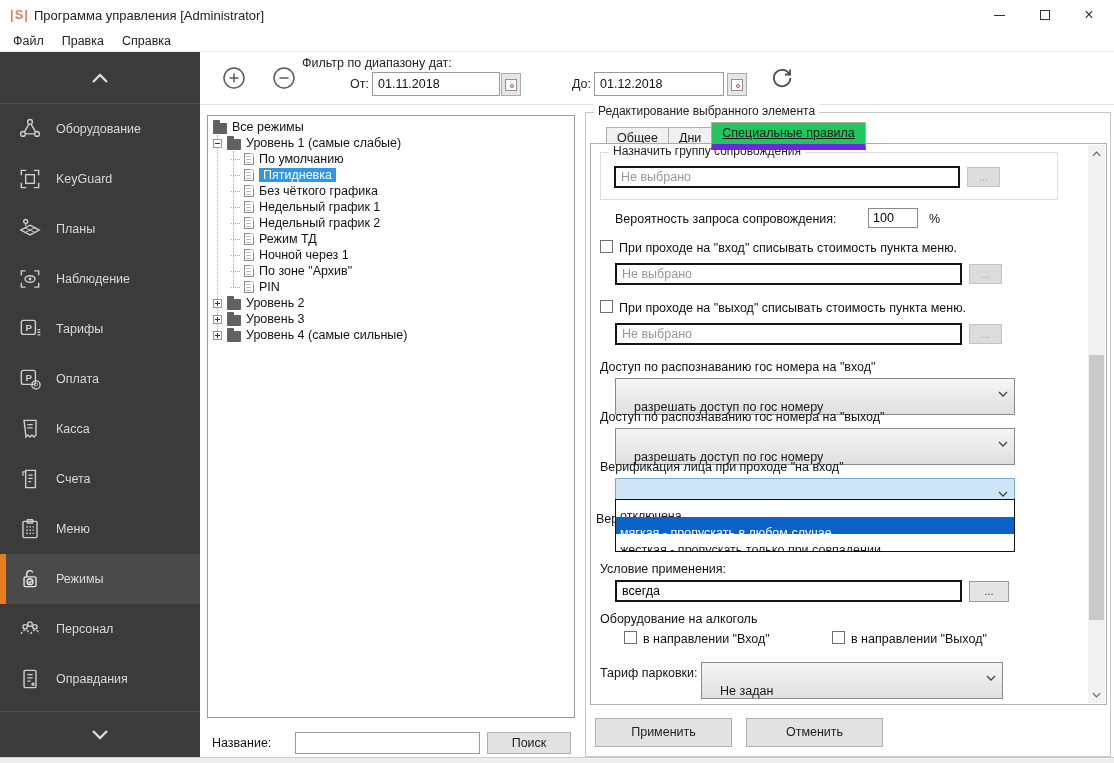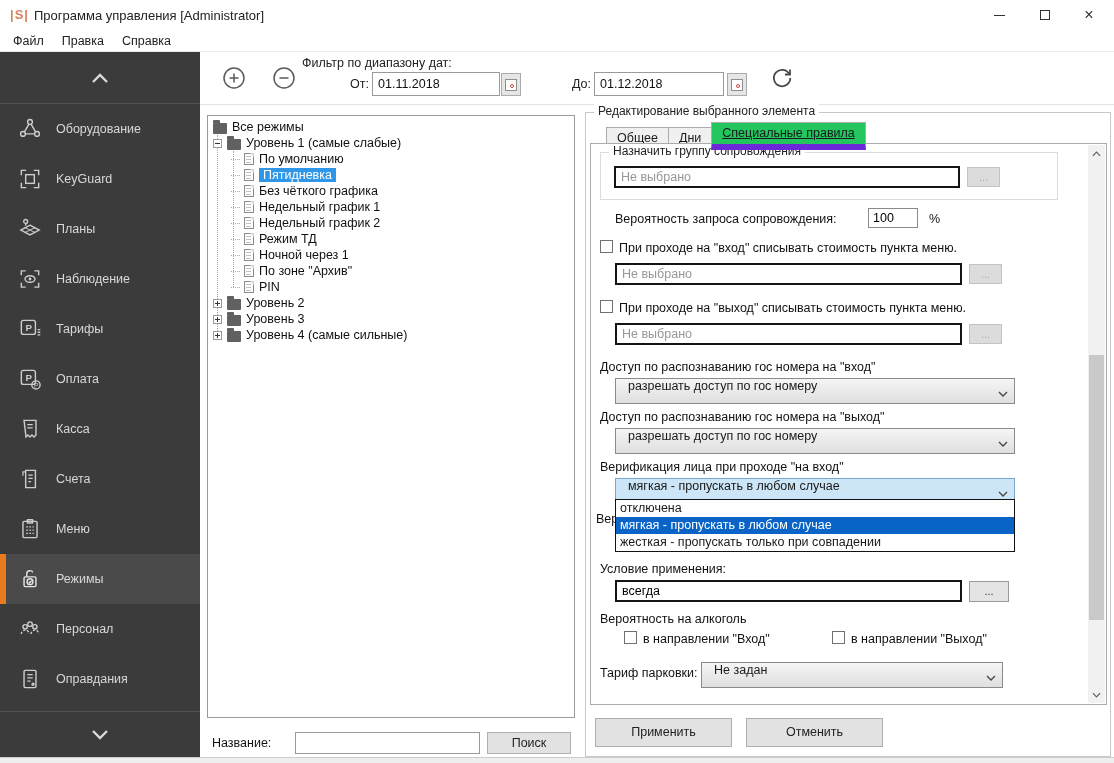--- a/index.html
+++ b/index.html
@@ -75,25 +75,25 @@
   .tabpage { position:absolute; left:4px; top:30px; width:517px; height:562px; border:1px solid #acacac; background:#fff; z-index:2; }
   .abs { position:absolute; }
   .flabel { font-size:12.5px; color:#111; white-space:nowrap; }
   .gb2 { position:absolute; left:9px; top:8px; width:458px; height:48px; border:1px solid #dcdcdc; }
   .in-dark { border:2px solid #141414; height:22px; font:12.5px "Liberation Sans",sans-serif; padding:0 5px; background:#fff; }
   .in-dark.gray { color:#979797; }
   .in-plain { border:1px solid #8a8a8a; height:20px; font:12.5px "Liberation Sans",sans-serif; padding:0 4px; }
   .bbtn { background:#dcdcdc; border:1px solid #c3c3c3; color:#aaa; font-size:11px; text-align:center; line-height:18px; }
   .bbtn.enabled { background:#e4e4e4; border:1px solid #9a9a9a; color:#333; }
   .cb { width:13px; height:13px; border:1px solid #707070; background:#fff; flex:none; display:inline-block; }
-  .combo { height:26px; background:linear-gradient(#f5f5f5,#dfdfdf); border:1px solid #8a8a8a; font-size:12.5px; display:flex; align-items:flex-start; padding:0 22px 0 12px; white-space:nowrap; overflow:hidden; }
+  .combo { height:37px; background:linear-gradient(#f5f5f5,#dfdfdf); border:1px solid #8a8a8a; font-size:12.5px; display:flex; align-items:flex-end; padding:0 22px 0 18px; white-space:nowrap; overflow:hidden; }
   .combo.focused { background:#cde6f7; border-color:#7aa7cb; }
   .combo .chev { position:absolute; right:6px; top:7px; }
   .dlist { background:#fff; border:1px solid #111; z-index:6; }
-  .dopt { height:17px; line-height:17px; padding:0 4px; font-size:12.5px; white-space:nowrap; overflow:hidden; }
+  .dopt { height:17px; line-height:17px; padding:8px 4px; font-size:12.5px; white-space:nowrap; overflow:hidden; }
   .dopt.hl { background:#0a63c6; color:#fff; }
   .clipped-label { z-index:1; }
 
   
   .vscroll { position:absolute; top:1px; right:1px; bottom:1px; width:17px; background:#f1f1f1; }
   .sarr { position:absolute; left:0; width:17px; height:17px; display:flex; align-items:center; justify-content:center; }
   .sarr.up { top:0; } .sarr.down { bottom:0; }
   .sthumb { position:absolute; left:1px; width:15px; top:210px; height:265px; background:#c9c9c9; }
 
   .btn { background:#e2e2e2; border:1px solid #afafaf; font:12.5px "Liberation Sans",sans-serif; text-align:center; color:#222; }
@@ -433,21 +433,21 @@
       <div class="dlist abs" style="left:24px; top:355px; width:400px;">
         <div class="dopt">отключена</div>
         <div class="dopt hl">мягкая - пропускать в любом случае</div>
         <div class="dopt">жесткая - пропускать только при совпадении</div>
       </div>
 
       <span class="flabel abs" style="left:9px; top:418px;">Условие применения:</span>
       <input class="in-dark abs" style="left: 24px; top: 436px; width: 347px;" value="всегда">
       <span class="bbtn enabled abs" style="left:378px; top:437px; width:40px; height:21px; line-height:19px;">...</span>
 
-      <span class="flabel abs" style="left:9px; top:468px;">Вероятность на алкоголь</span>
+      <span class="flabel abs" style="left:9px; top:468px;">Оборудование на алкоголь</span>
       <span class="cb abs" style="left:33px; top:487px;"></span>
       <span class="flabel abs" style="left:52px; top:488px;">в направлении "Вход"</span>
       <span class="cb abs" style="left:241px; top:487px;"></span>
       <span class="flabel abs" style="left:260px; top:488px;">в направлении "Выход"</span>
 
       <span class="flabel abs" style="left:9px; top:522px;">Тариф парковки:</span>
       <div class="combo abs" style="left:110px; top:518px; width:302px;">
         <span>Не задан</span>
         <span class="chev"><svg width="10" height="6" viewBox="0 0 10 6">
               <path d="M1 1l4 4 4-4" stroke="#444" fill="none" stroke-width="1.3"></path>

